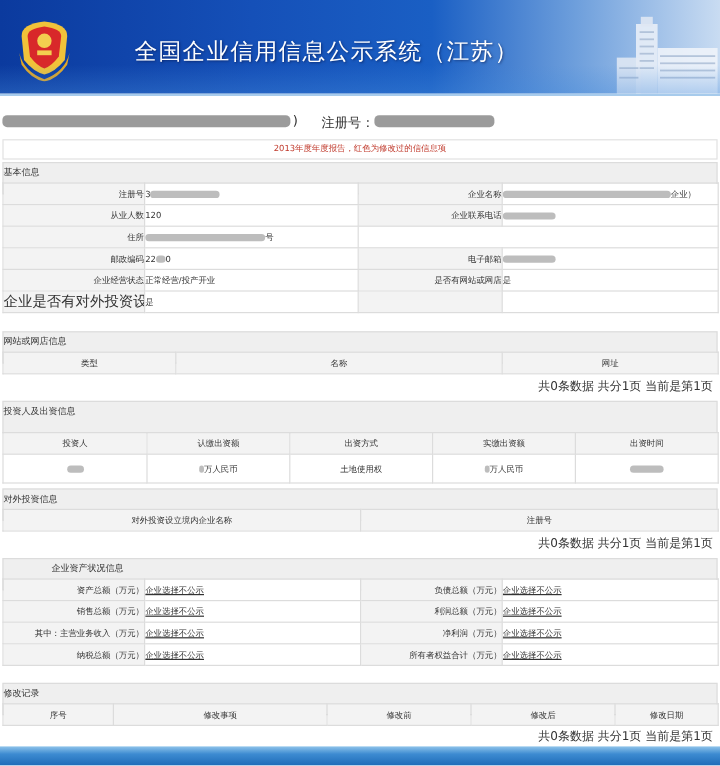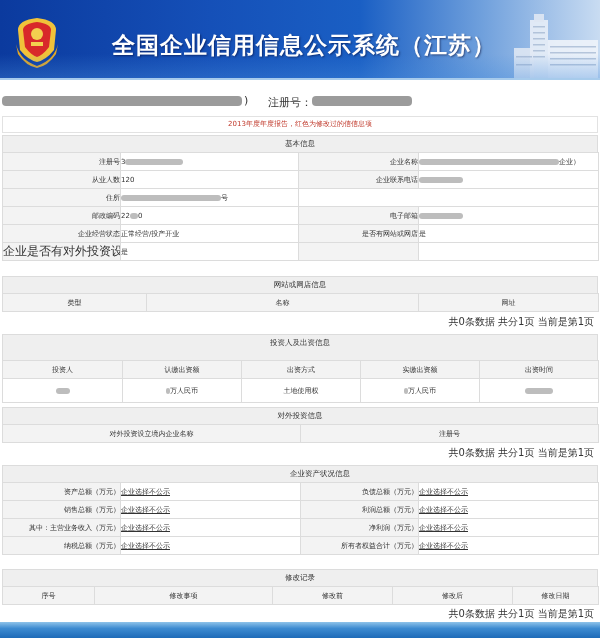--- a/index.html
+++ b/index.html
@@ -12,40 +12,40 @@
     border-bottom: 2px solid #a7cbec;
     overflow: hidden;
   }
   .banner::after {
     content: ""; position: absolute; left: 0; right: 0; bottom: 0; height: 24px;
     background: linear-gradient(180deg, rgba(255,255,255,0) 0%, rgba(70,140,220,0.35) 100%);
   }
   .emblem { position: absolute; left: 14px; top: 16px; width: 46px; height: 52px; }
   .banner-title {
     position: absolute; left: 112px; top: 30px;
-    font-size: 23px; font-weight: bold; color: #ffffff; letter-spacing: 1px;
+    font-size: 19px; font-weight: normal; color: #ffffff; letter-spacing: 1px;
     text-shadow: 1px 1px 2px rgba(0,0,40,0.5);
     white-space: nowrap;
   }
   .building { position: absolute; right: 0; top: 12px; width: 100px; height: 68px; }
 
   .company-line { position: absolute; left: 0; top: 92px; width: 600px; height: 20px; }
   .redact { position: absolute; background: #8a8a8a; border-radius: 4px; opacity: 0.85; }
   .reg-label { position: absolute; left: 268px; top: 3px; font-size: 11px; color: #333; }
 
   .report-note {
     position: absolute; left: 2px; top: 116px; width: 596px; height: 17px;
     border: 1px solid #e2e2e2; background: #fff;
     text-align: center; line-height: 15px; color: #c0392b; font-size: 7px;
   }
 
   .sec-head {
     position: absolute; left: 2px; width: 596px; height: 27px;
     background: #efefef; border: 1px solid #dcdcdc;
-    text-align: center; line-height: 15px; font-size: 7.5px; color: #333;
+    text-align: left; line-height: 15px; font-size: 7.5px; color: #333;
   }
 
   table.grid { position: absolute; left: 2px; width: 596px; border-collapse: collapse; table-layout: fixed; }
   table.grid td, table.grid th {
     border: 1px solid #dcdcdc; height: 18px; font-size: 7px; font-weight: normal;
     padding: 0 0; white-space: nowrap; overflow: hidden; color: #333;
   }
   table.grid th { background: #f3f3f3; text-align: center; }
   td.lbl { background: #f3f3f3; text-align: right; }
   td.val { background: #ffffff; text-align: left; }

